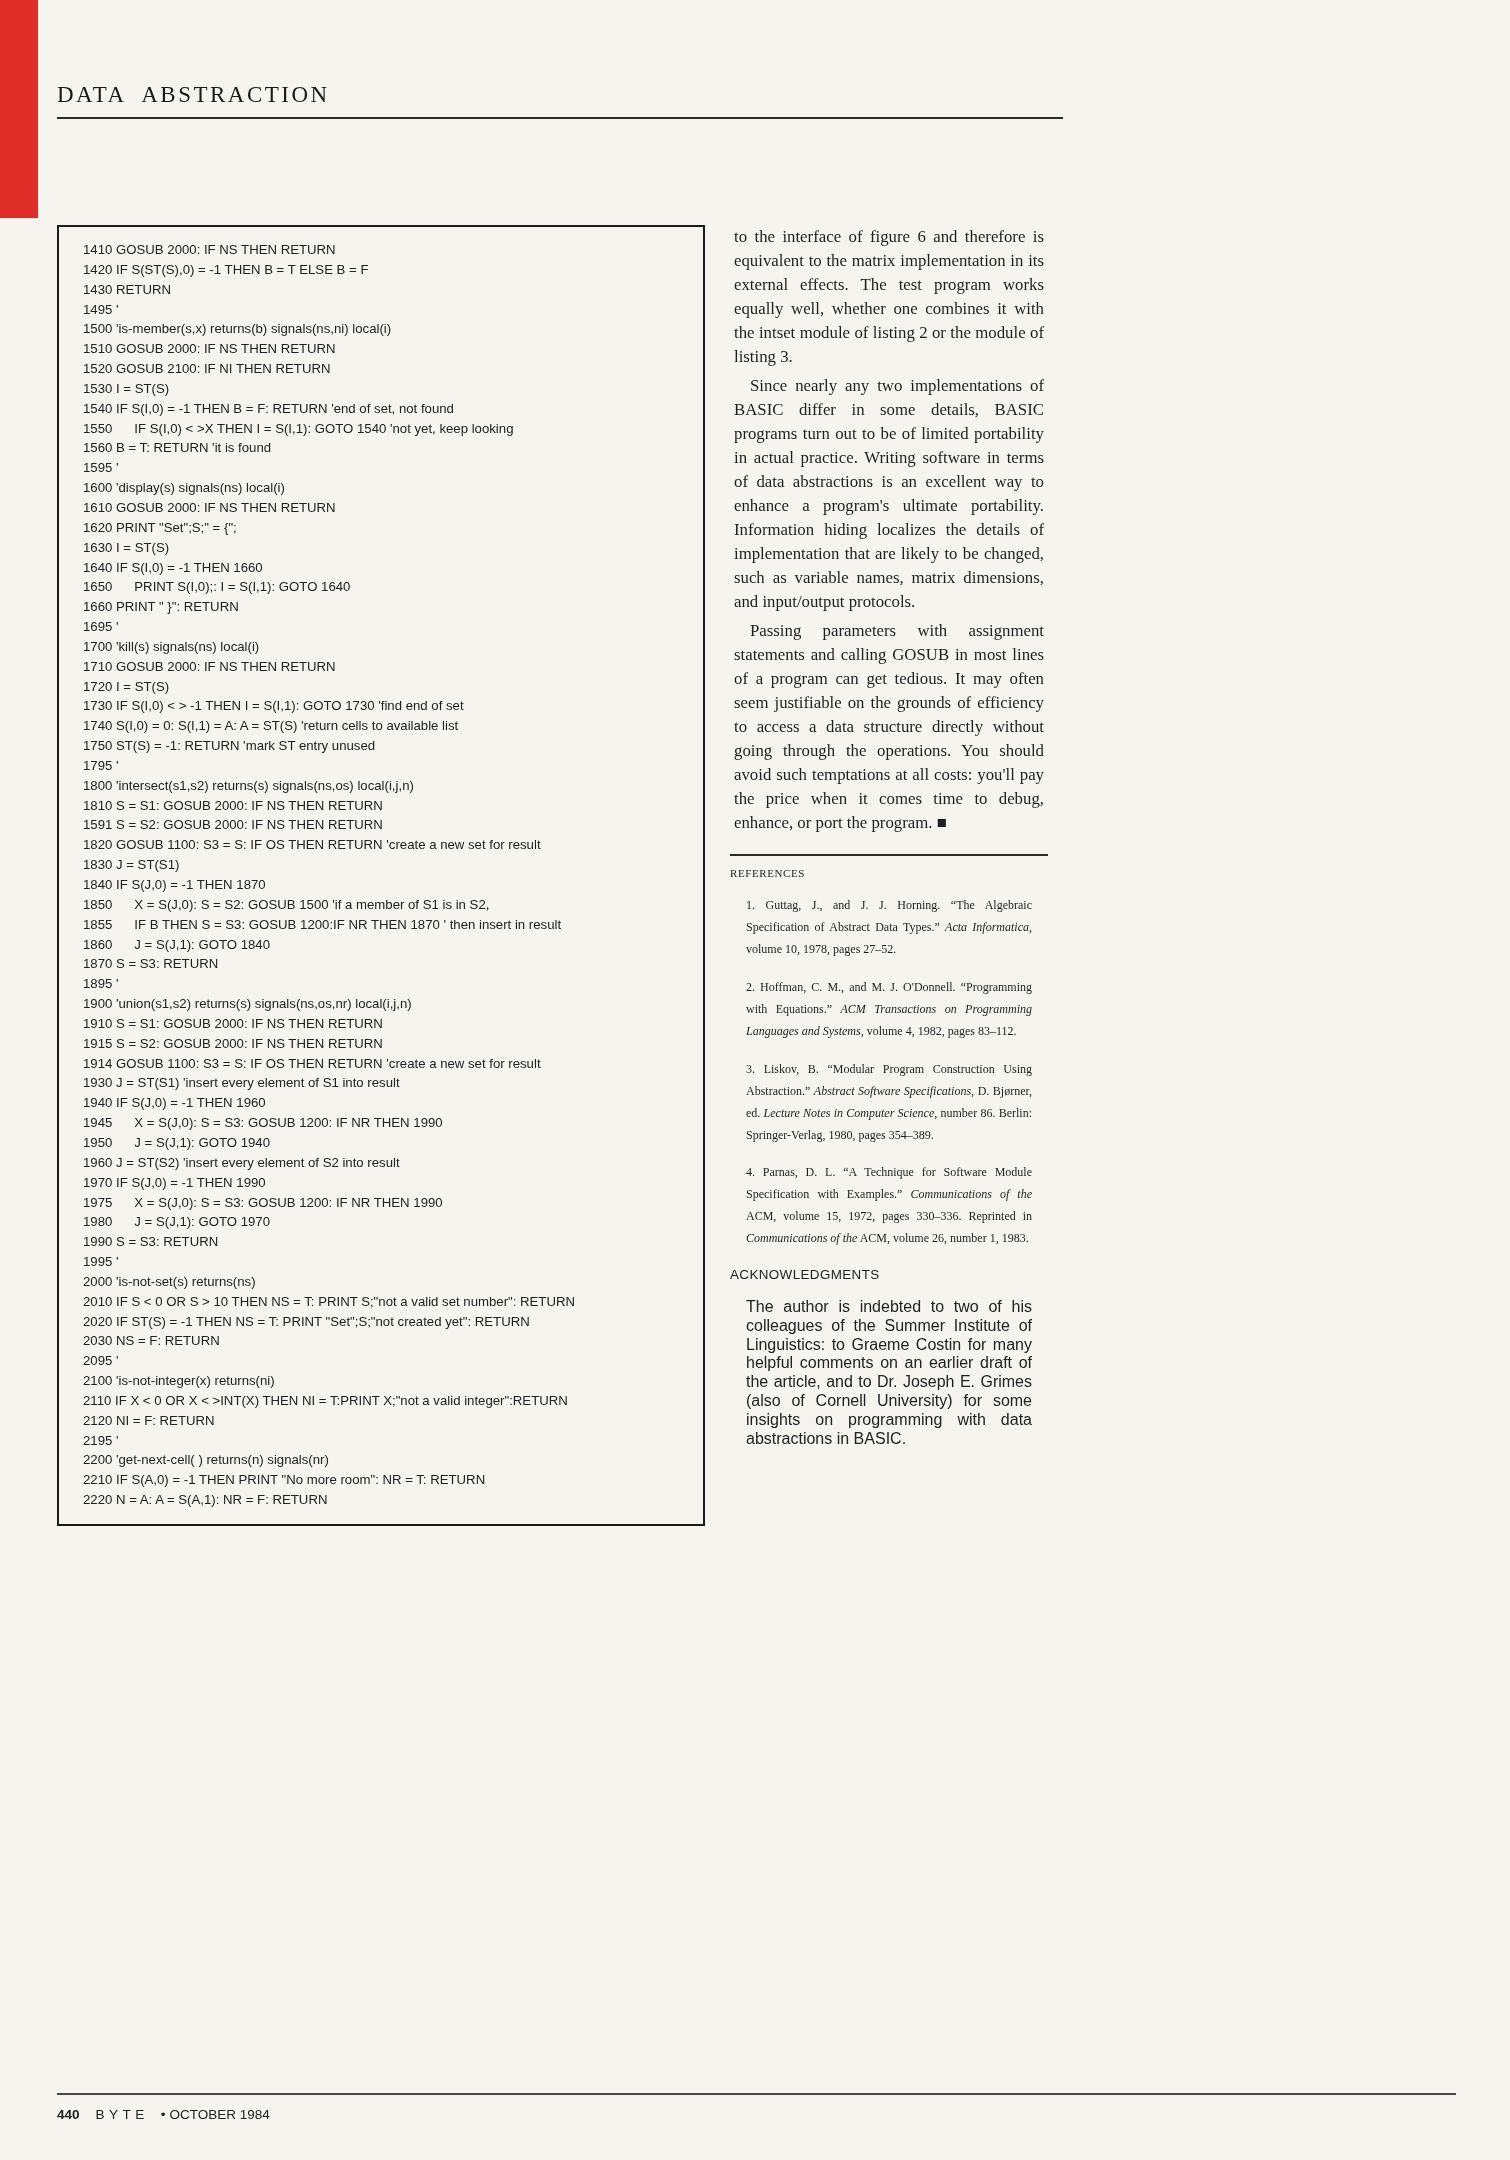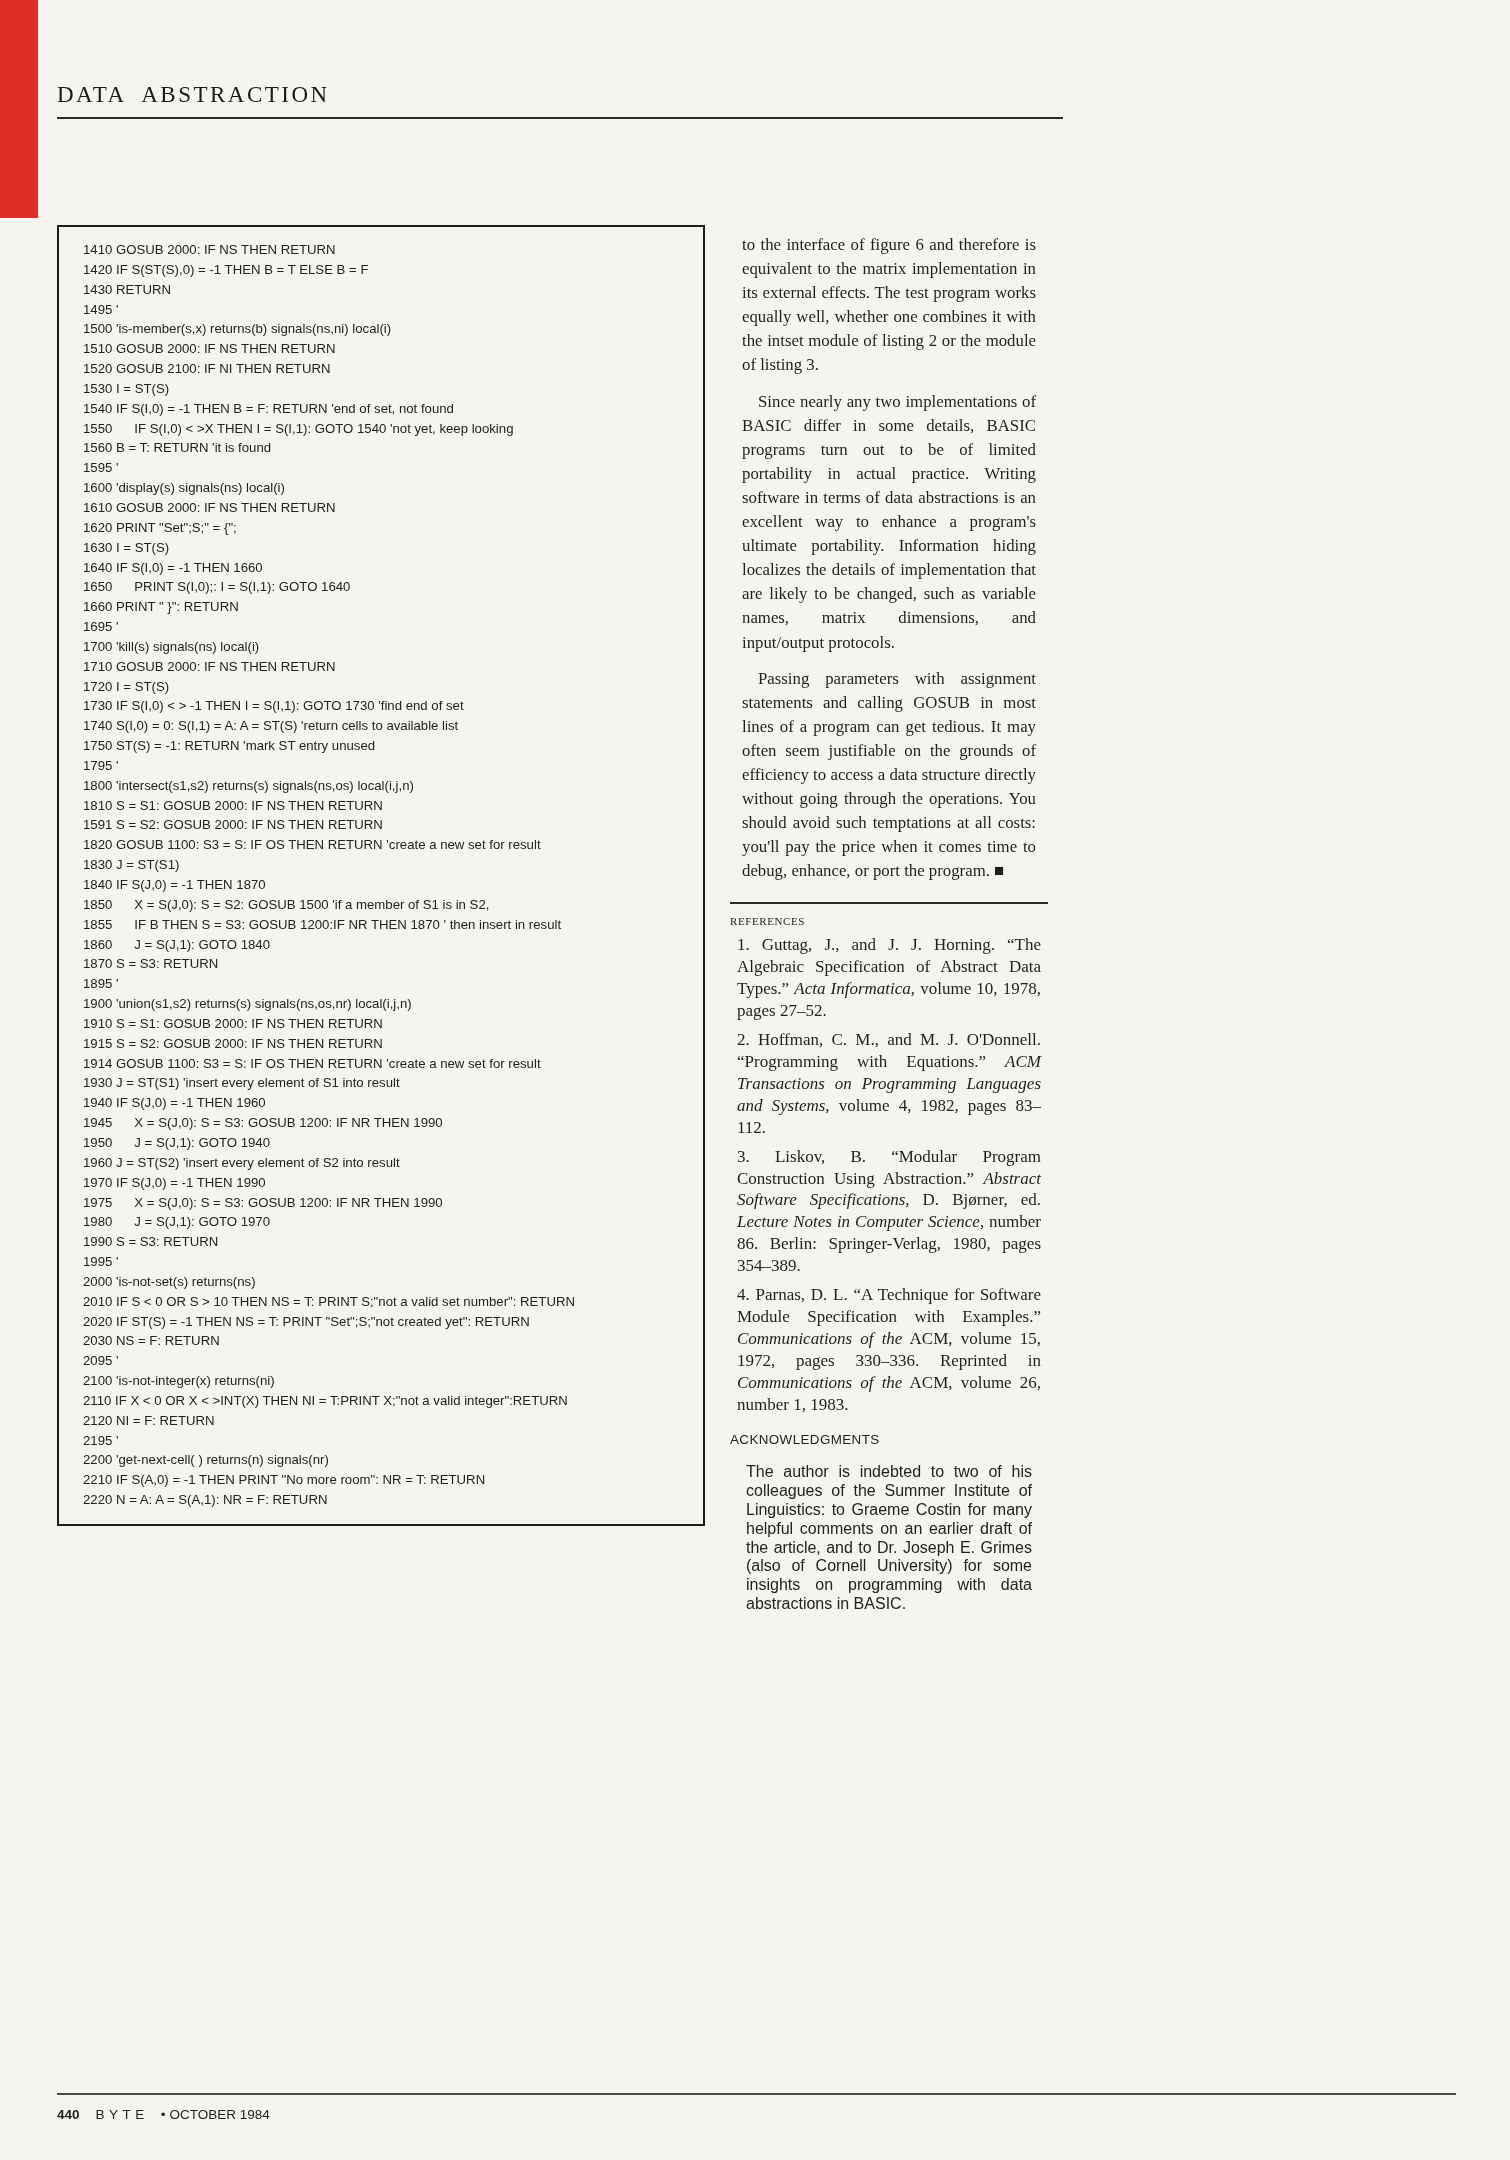--- a/index.html
+++ b/index.html
@@ -42,40 +42,40 @@
   .code-line {
     font-family:"Liberation Sans", sans-serif;
     font-size:13.2px; line-height:19.85px;
     white-space:pre; color:#222;
   }
 
   .article-col {
     position:absolute; left:730px; top:221px; width:318px;
   }
   .body-para {
-    margin:12px;
+    margin:4px;
     font-family:"Liberation Serif", serif;
     font-size:16.8px; line-height:24.1px;
     text-align:justify; color:#1f1f1f;
   }
   .body-para + .body-para { text-indent:16px; }
 
   .refs-rule {
     margin-top:19px; width:100%; height:2px; background:#2b2b2b;
   }
   .refs-heading {
     margin:11px 0 3px 0;
     font-family:"Liberation Serif", serif;
     font-size:11px; font-weight:400;
     letter-spacing:0.6px; color:#1f1f1f;
   }
   .ref-item {
-    margin:7px;
-    font-family:"Liberation Serif", serif;
-    font-size:17px; line-height:21.9px;
+    margin:16px;
+    font-family:"Liberation Serif", serif;
+    font-size:12px; line-height:21.9px;
     text-align:justify; color:#1f1f1f;
   }
   .italic { font-style:italic; }
 
   .ack-heading {
     margin:17px 0 4px 0;
     font-family:"Liberation Sans", sans-serif;
     font-size:13.4px; font-weight:400;
     letter-spacing:0.4px; color:#222;
   }

